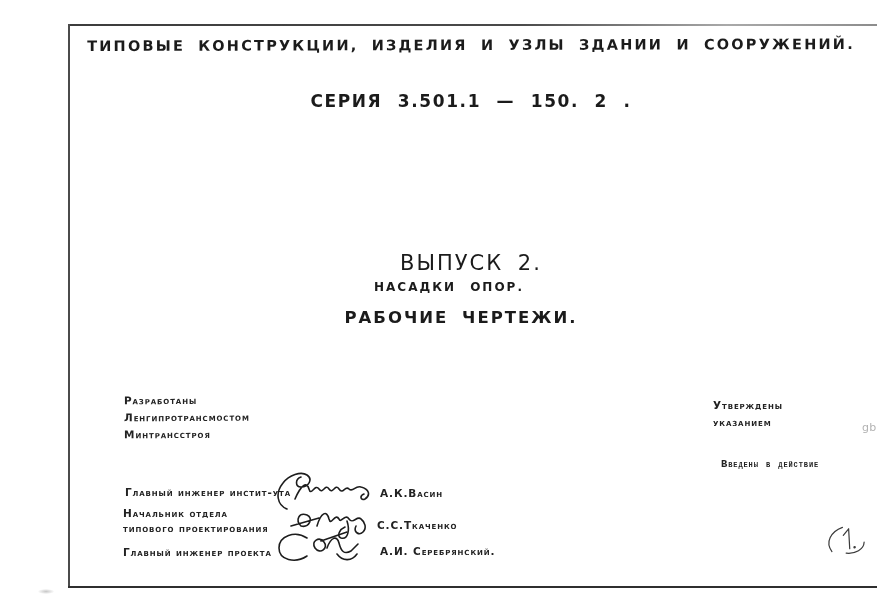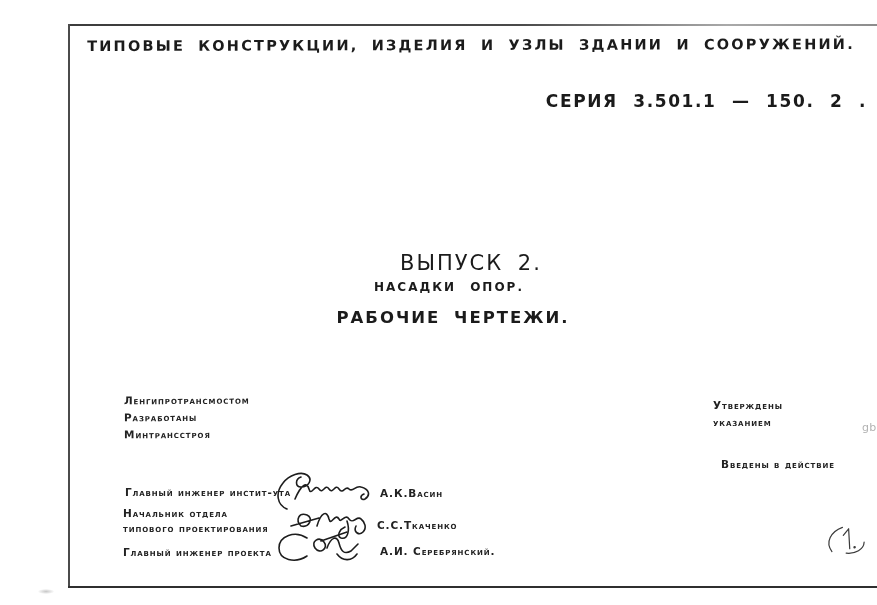--- a/index.html
+++ b/index.html
@@ -13,32 +13,32 @@
                   background:linear-gradient(to right,#3c3c3c 0%,#4a4a4a 55%,#a9a9a9 80%,#8a8a8a 100%); }
   .frame-left   { position:absolute; left:33px; top:24px;  width:2px;  height:564px; background:#4b4b4b; }
   .frame-right  { position:absolute; left:854px; top:24px; width:2px;  height:564px; background:#2e2e2e; }
   .frame-bottom { position:absolute; left:33px; top:586px; width:823px; height:2px; background:#2f2f2f; }
 
   .abs { position:absolute; }
 
   .center-line { left:40px; width:792px; text-align:center; white-space:nowrap; }
 
   .hdr   { top:37px;  font-size:14.5px; font-weight:bold; letter-spacing:2.2px; word-spacing:6px;  transform:rotate(-0.15deg); }
-  .ser   { top:91px;  font-size:17px;   font-weight:bold; letter-spacing:1.6px; word-spacing:8px;text-align:right; }
+  .ser   { top:91px;  font-size:17px;   font-weight:bold; letter-spacing:1.6px; word-spacing:8px; }
   .t1    { top:147px; font-size:17.5px; font-weight:bold; letter-spacing:1.8px; word-spacing:12px; }
   .t2    { top:197px; font-size:17.5px; font-weight:bold; letter-spacing:1.8px; word-spacing:12px; }
   .iss   { top:251px; font-size:21px; font-weight:normal; letter-spacing:2px;   word-spacing:6px; }
   .sub1  { top:280px; font-size:12px; font-weight:bold; letter-spacing:2px;   word-spacing:8px; left:18px; }
-  .sub2  { top:308px; font-size:16.5px; font-weight:bold; letter-spacing:2px;   word-spacing:6px; left:22px; }
+  .sub2  { top:308px; font-size:16.5px; font-weight:bold; letter-spacing:2px;   word-spacing:6px; left:30px; }
 
   .small { font-size:10.5px; font-weight:bold; font-variant:small-caps; letter-spacing:0.9px; color:#222; white-space:nowrap; }
 
   .devblock  { left:89px;  top:392px; line-height:17px; transform:rotate(-0.3deg); }
   .appblock  { left:678px; top:397px; line-height:17px; }
-  .effline   { left:686px; top:458px; }
+  .effline   { left:686px; top:458px;font-family:Liberation Mono, monospace; }
 
   .sig-label { white-space:nowrap; }
   .lbl1 { left:90px; top:486px; }
   .lbl2 { left:88px; top:506px; line-height:15px; }
   .lbl3 { left:88px; top:546px; }
   .nm1  { left:345px; top:487px; }
   .nm2  { left:342px; top:519px; }
   .nm3  { left:345px; top:545px; }
 
   svg.sig { position:absolute; overflow:visible; }
@@ -61,22 +61,22 @@
   <div class="frame-right"></div>
   <div class="frame-bottom"></div>
 
   <div class="abs center-line hdr">ТИПОВЫЕ КОНСТРУКЦИИ, ИЗДЕЛИЯ И УЗЛЫ ЗДАНИИ И СООРУЖЕНИЙ.</div>
   <div class="abs center-line ser">СЕРИЯ  3.501.1 — 150. 2 .</div>
   <div class="abs center-line iss">ВЫПУСК 2.</div>
   <div class="abs center-line sub1">НАСАДКИ  ОПОР.</div>
   <div class="abs center-line sub2">РАБОЧИЕ  ЧЕРТЕЖИ.</div>
 
   <div class="abs small devblock">
+    <div>Разработаны</div>
     <div>Ленгипротрансмостом</div>
-    <div>Разработаны</div>
     <div>Минтрансстроя</div>
   </div>
 
   <div class="abs small appblock">
     <div>Утверждены</div>
     <div>указанием</div>
   </div>
   <div class="abs small effline">Введены в действие</div>
 
   <div class="abs small sig-label lbl1">Главный инженер инстит-ута</div>

